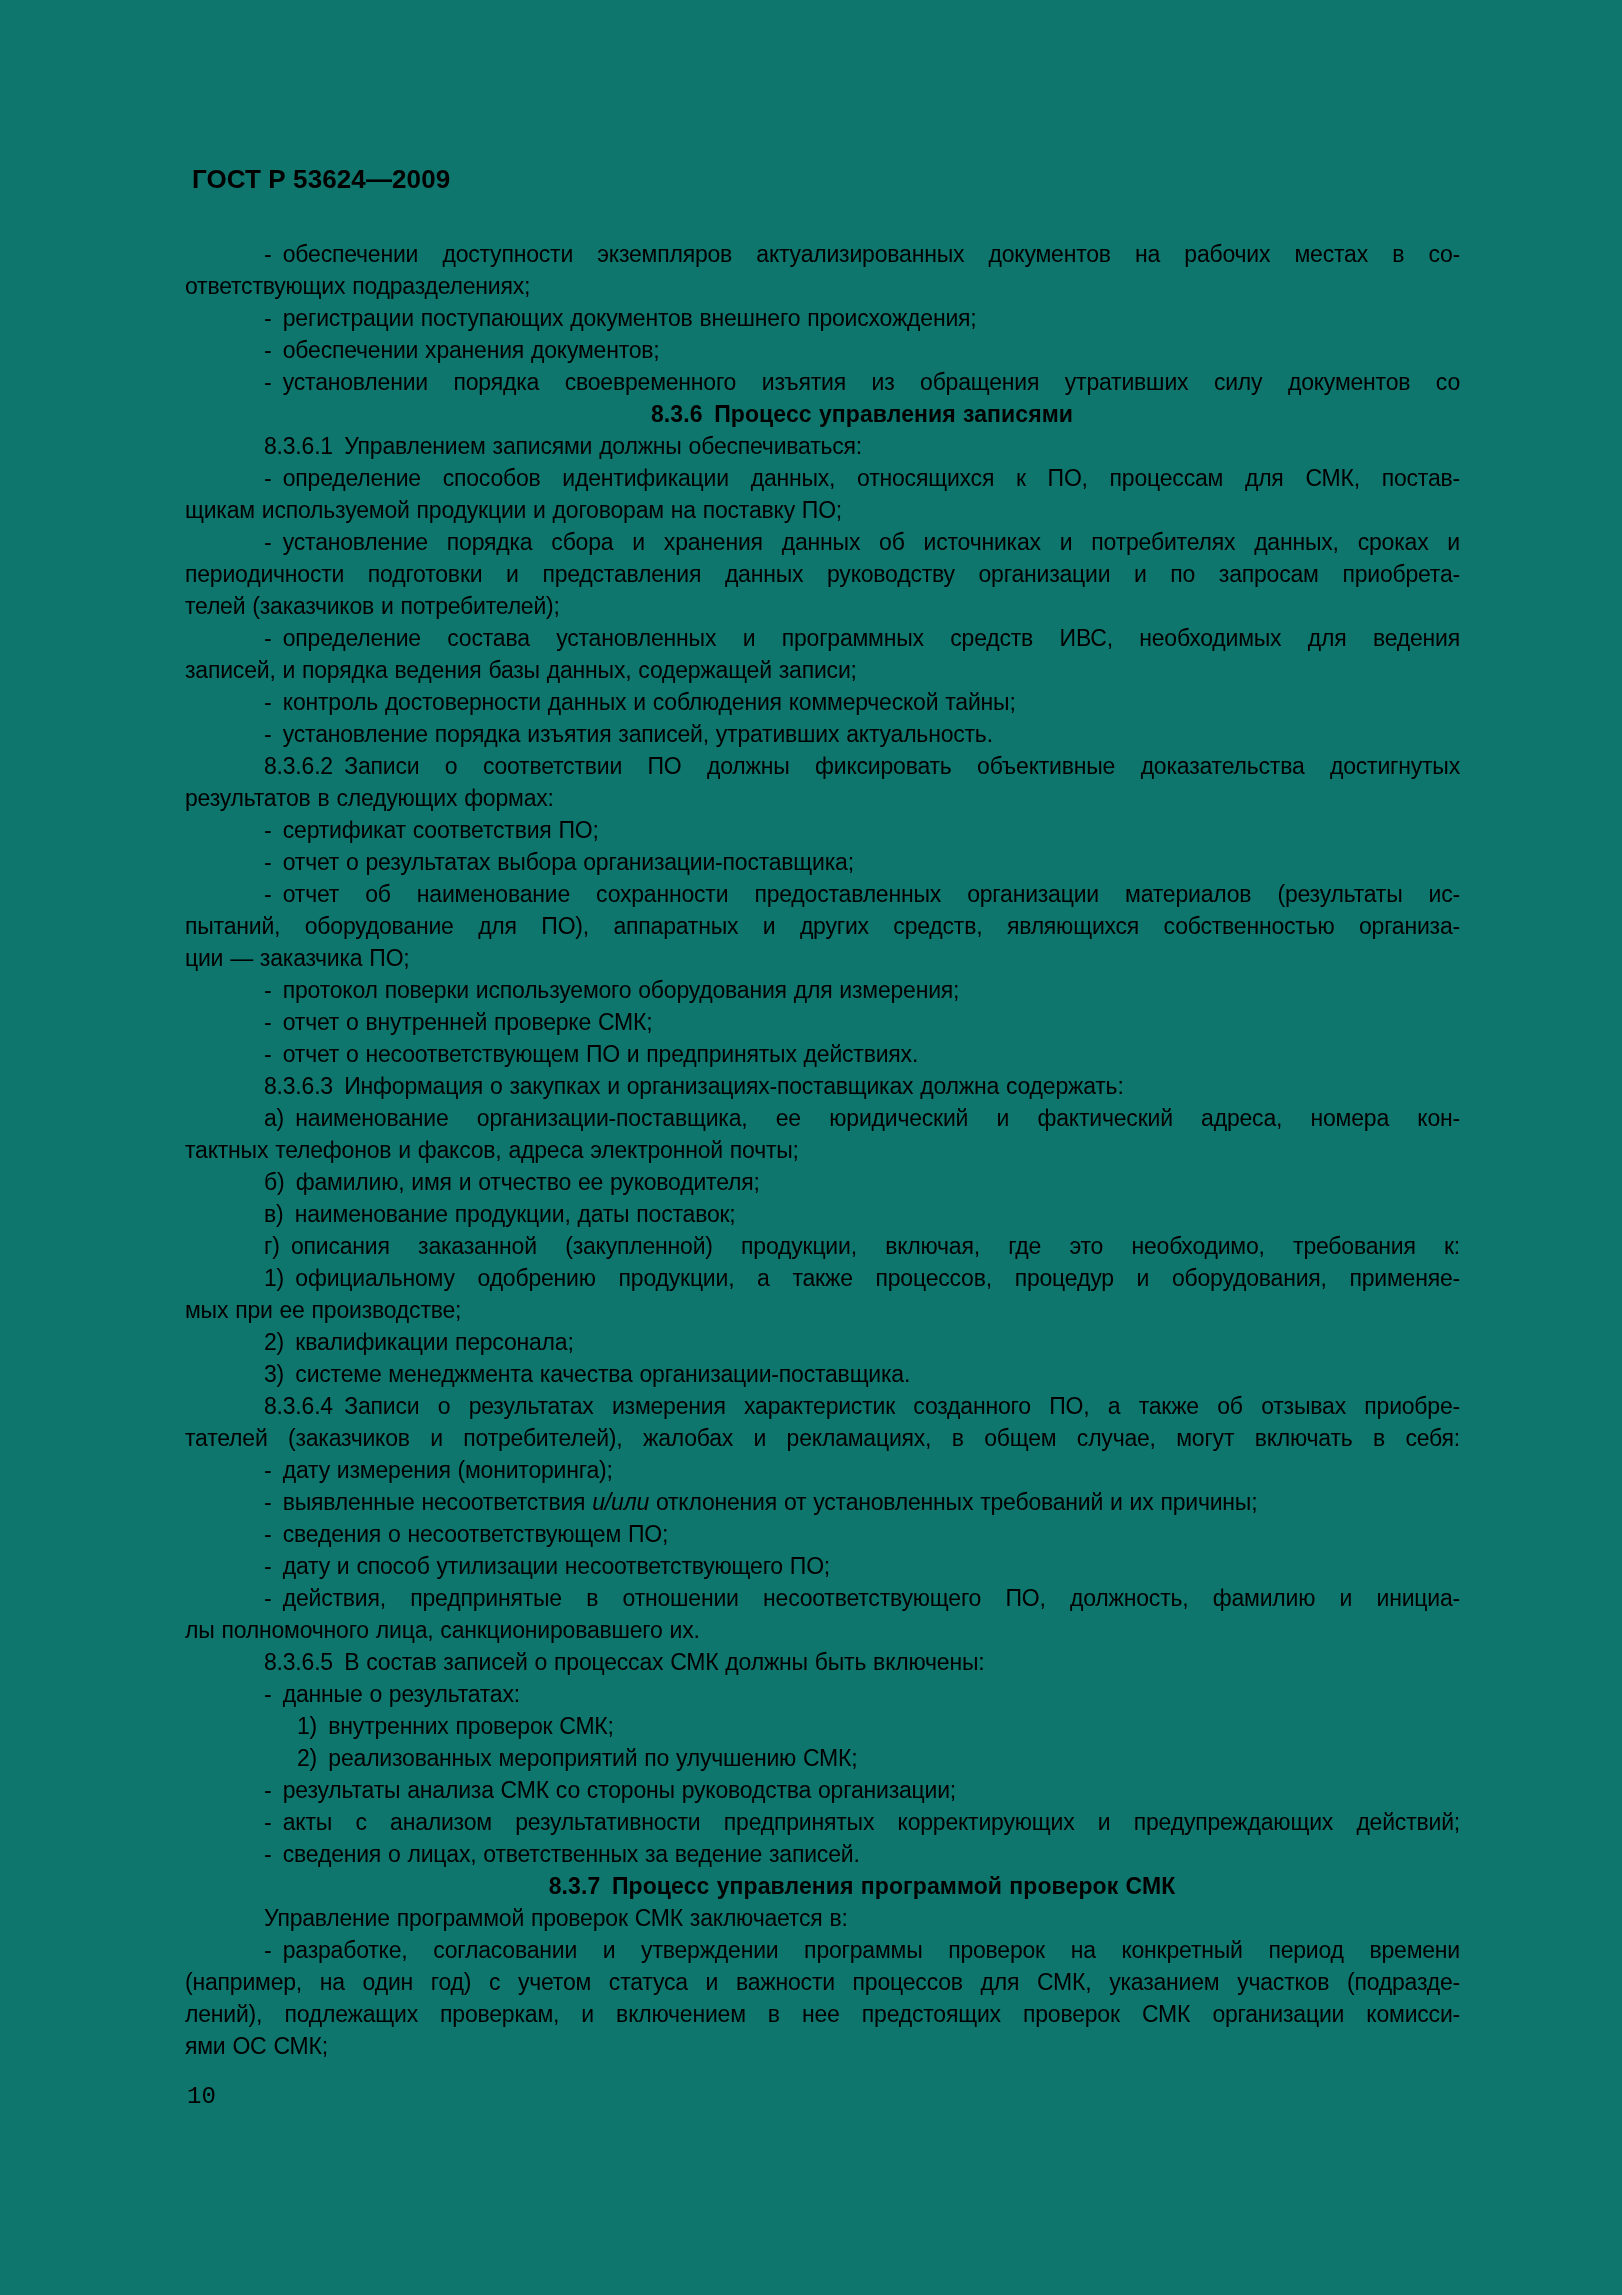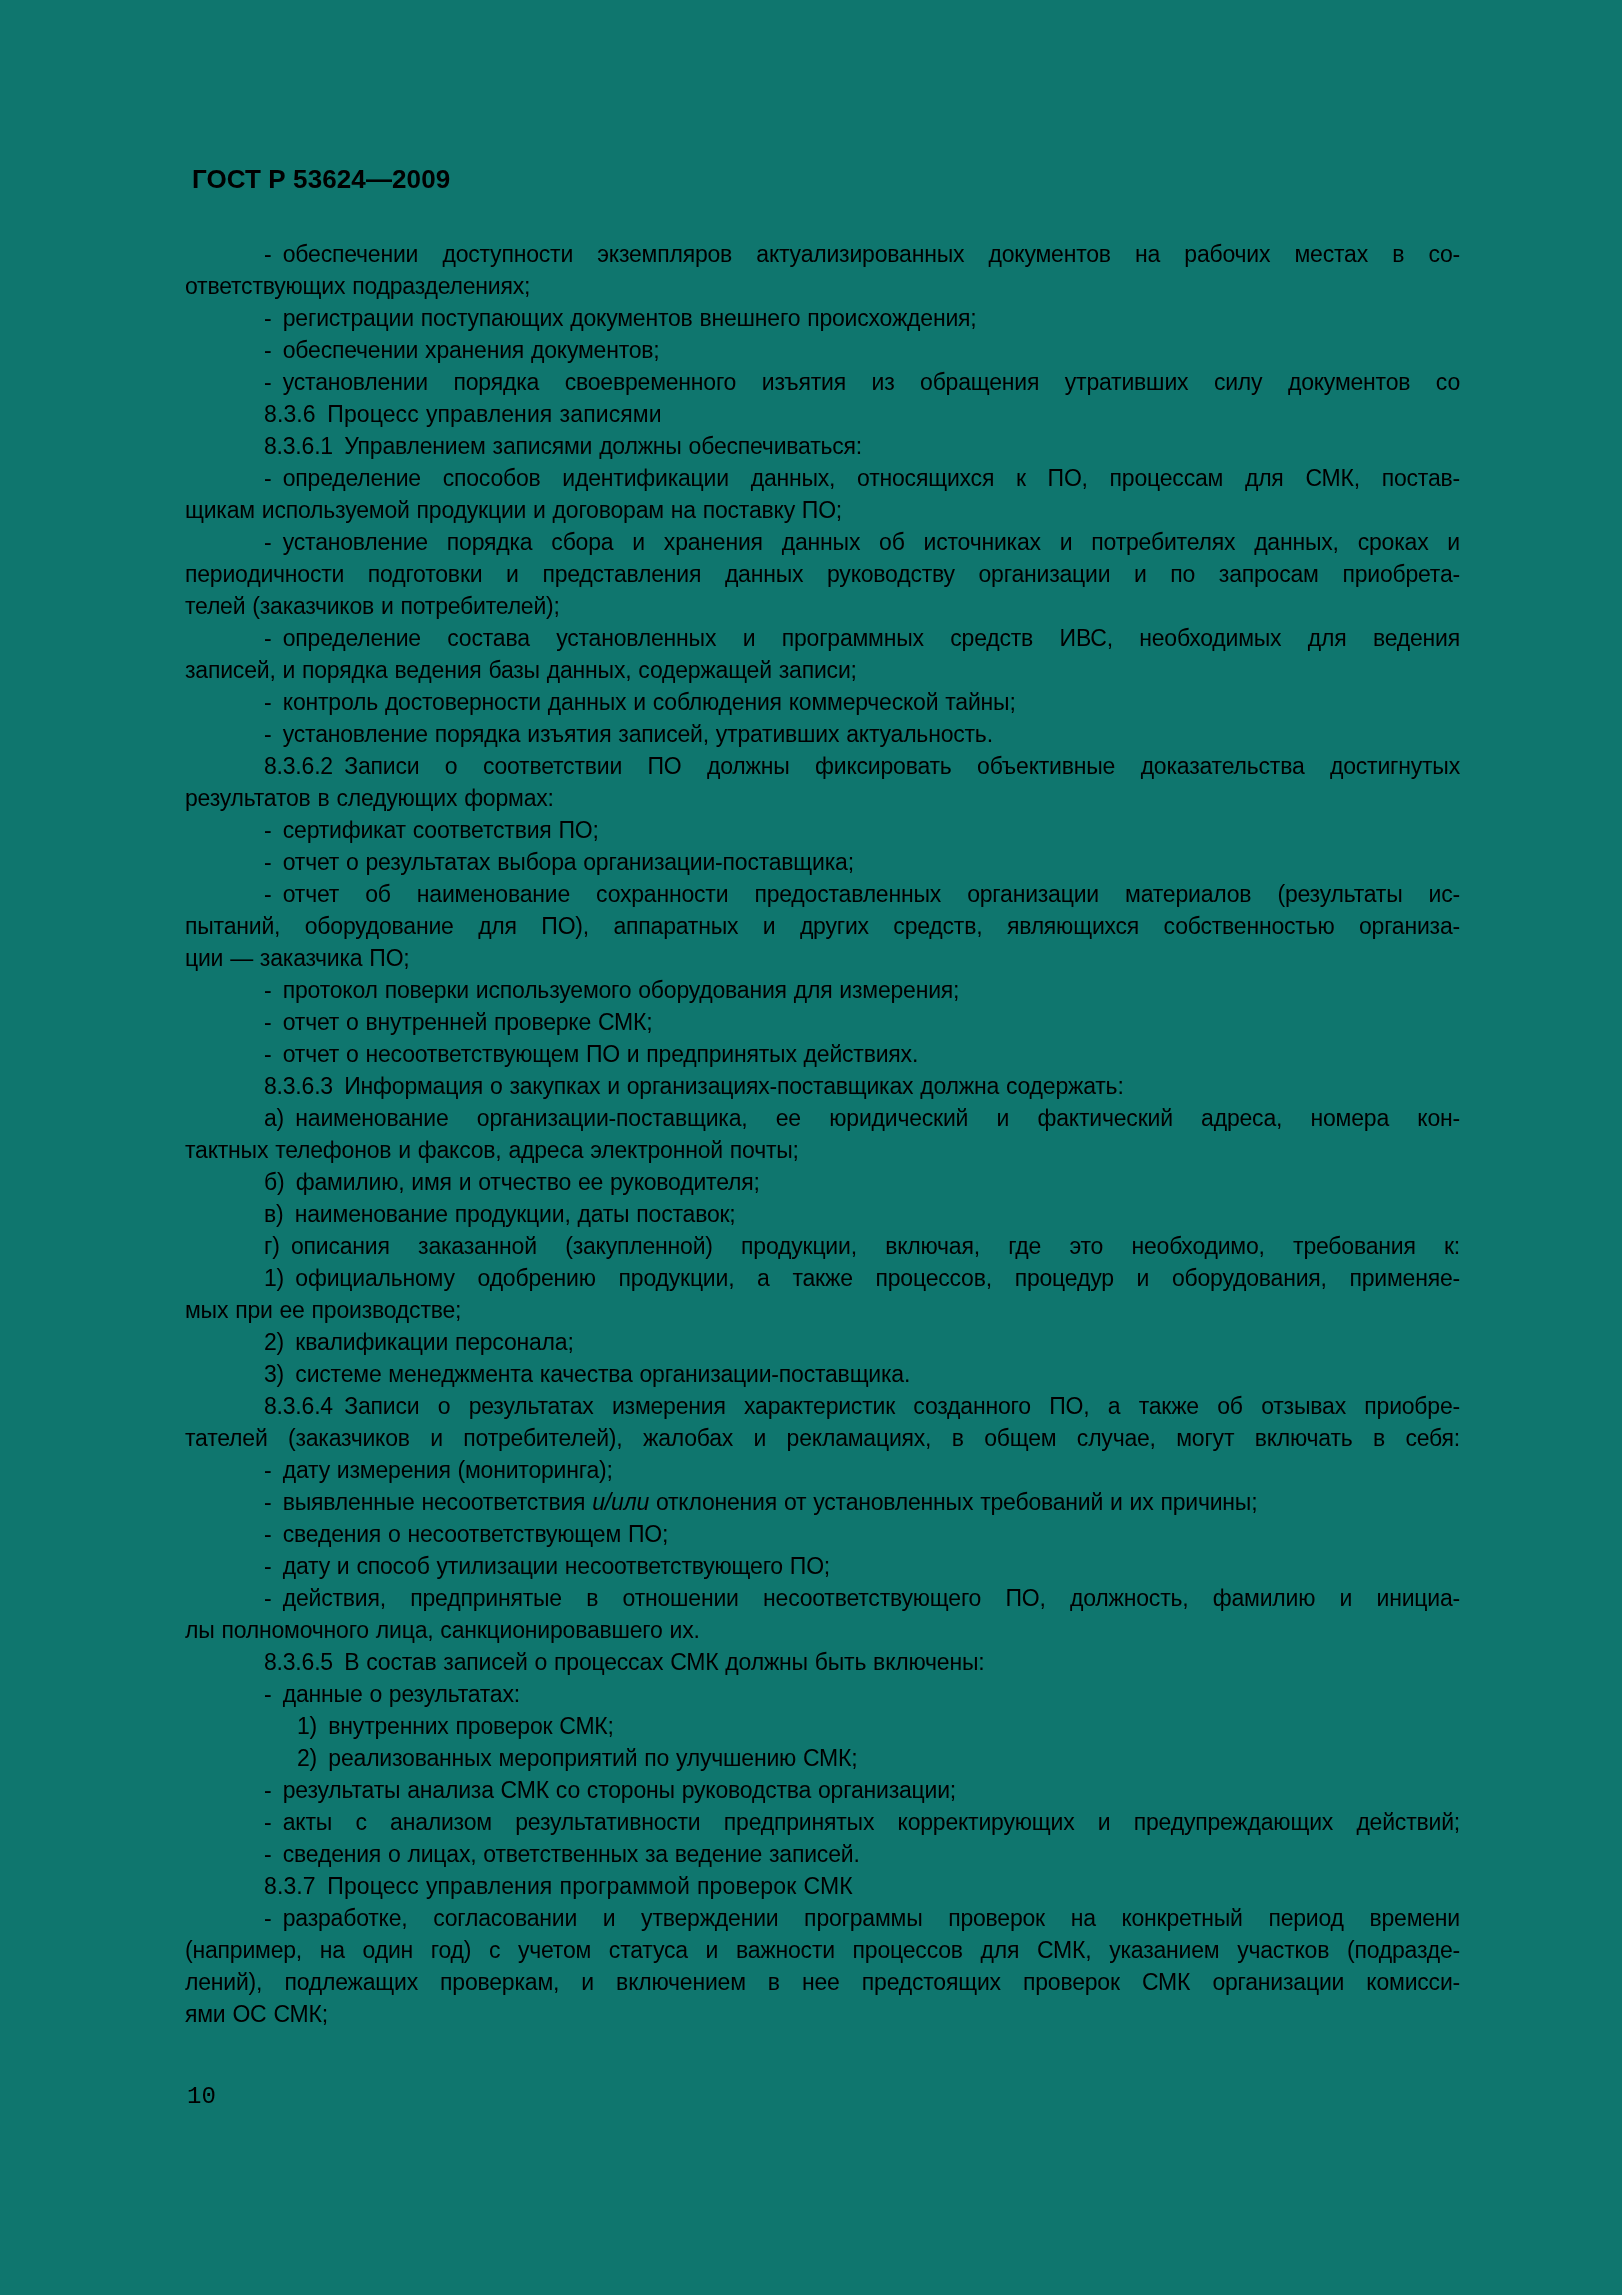--- a/index.html
+++ b/index.html
@@ -14,21 +14,21 @@
     font-size:26px;font-weight:700;letter-spacing:0.1px;white-space:nowrap;
   }
   .text-body{
     position:absolute;left:185px;top:238px;width:1275px;
     font-size:23px;line-height:32px;letter-spacing:-0.2px;word-spacing:0.7px;
   }
   .ln{height:32px;white-space:nowrap;text-indent:0;}
   .ln.para,.ln.dash,.ln.alpha{text-indent:79px;}
   .ln.num{text-indent:112px;}
   .ln.cont{text-indent:0;}
-  .ln.b{font-weight:400;letter-spacing:0.1px;}
+  .ln.b{font-weight:700;letter-spacing:0.1px;text-align:center;}
   .ln.j{white-space:normal;text-align:justify;text-align-last:justify;}
   .ln i{font-style:italic;}
   .page-number{
     position:absolute;left:187px;top:2083px;font-size:24px;letter-spacing:0;font-family:Liberation Mono, monospace;
   }
 </style>
 <title>ГОСТ Р 53624—2009</title></head>
 <body>
 
 <div class="sheet">
@@ -79,20 +79,21 @@
       <div class="ln dash j">- действия, предпринятые в отношении несоответствующего ПО, должность, фамилию и инициа-</div>
       <div class="ln cont">лы полномочного лица, санкционировавшего их.</div>
       <div class="ln para">8.3.6.5 В состав записей о процессах СМК должны быть включены:</div>
       <div class="ln dash">- данные о результатах:</div>
       <div class="ln num">1) внутренних проверок СМК;</div>
       <div class="ln num">2) реализованных мероприятий по улучшению СМК;</div>
       <div class="ln dash">- результаты анализа СМК со стороны руководства организации;</div>
       <div class="ln dash j">- акты с анализом результативности предпринятых корректирующих и предупреждающих действий;</div>
       <div class="ln dash">- сведения о лицах, ответственных за ведение записей.</div>
       <div class="ln para b">8.3.7 Процесс управления программой проверок СМК</div>
+      <div class="ln para">Управление программой проверок СМК заключается в:</div>
       <div class="ln dash j">- разработке, согласовании и утверждении программы проверок на конкретный период времени</div>
       <div class="ln cont j">(например, на один год) с учетом статуса и важности процессов для СМК, указанием участков (подразде-</div>
       <div class="ln cont j">лений), подлежащих проверкам, и включением в нее предстоящих проверок СМК организации комисси-</div>
       <div class="ln cont">ями ОС СМК;</div>
     </div>
   <div class="page-number">10</div>
 </div>
 
 
 </body></html>

